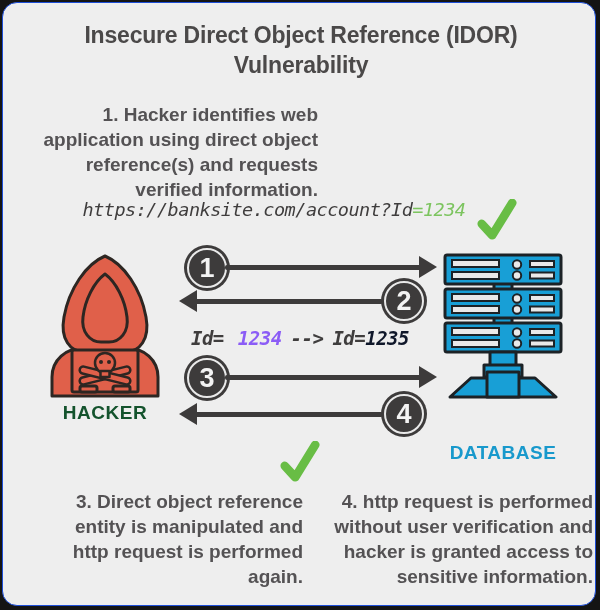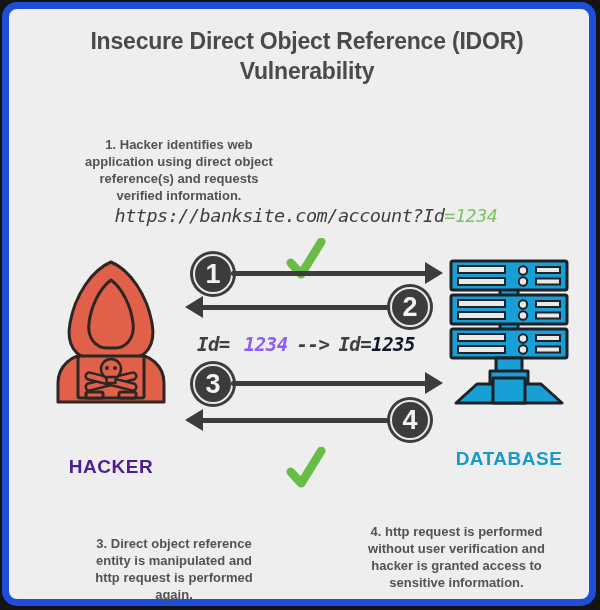--- a/index.html
+++ b/index.html
@@ -1,41 +1,41 @@
 <!DOCTYPE html>
 <html><head>
 <meta charset="utf-8">
 <style>
   html,body{margin:0;padding:0;background:#141414;}
   .stage{position:relative;width:600px;height:610px;background:#141414;overflow:hidden;
          font-family:"Liberation Sans",sans-serif;}
   .card{position:absolute;left:2px;top:2px;width:594px;height:604px;background:#eeeeee;
-        border-radius:15px;border:7px solid #1d4ed8;box-sizing:border-box;}
+        border-radius:15px;border:1px solid #1d4ed8;box-sizing:border-box;}
   .title{position:absolute;top:18px;left:30px;width:536px;text-align:center;
          font-size:23px;font-weight:bold;color:#4b4949;line-height:1.3;
          white-space:pre-line;letter-spacing:-0.2px;}
-  .step{position:absolute;text-align:center;font-size:13px;font-weight:bold;
-        color:#545254;line-height:1.32;white-space:pre-line;margin-top:28px;}
+  .step{position:absolute;text-align:right;font-size:19px;font-weight:bold;
+        color:#545254;line-height:1.32;white-space:pre-line;}
   .step1{left:25px;top:99px;width:290px;}
   .step2{left:315px;top:99px;width:270px;}
-  .step3{left:30px;top:498px;width:270px;}
+  .step3{left:30px;top:486px;width:270px;}
   .step4{left:305px;top:486px;width:285px;}
   .url-row{position:absolute;left:0;width:594px;display:flex;justify-content:center;
-           align-items:center;gap:12px;flex-direction:column;}
+           align-items:flex-start;gap:12px;}
   .url-top{top:196px;}
   .url-bottom{top:438px;}
   .url-text{font-family:"DejaVu Sans Mono",monospace;font-style:italic;font-size:18.5px;
             color:#3f3d3d;letter-spacing:-0.5px;}
   .url-text .green{color:#7cc45f;}
   .check{width:40px;height:42px;flex:0 0 auto;}
   .icon-hacker{position:absolute;left:42px;top:250px;width:120px;height:145px;}
   .icon-db{position:absolute;left:440px;top:250px;width:120px;height:146px;}
   .actor-label{position:absolute;top:399px;text-align:center;font-size:19px;
                font-weight:bold;letter-spacing:0.5px;}
-  .label-hacker{left:42px;width:120px;color:#4c1d95;margin-top:48px;}
+  .label-hacker{left:42px;width:120px;color:#14532d;}
   .label-db{left:430px;width:140px;color:#1899cc;margin-top:40px;}
   .arrow-line{position:absolute;height:5px;background:#3d3b3b;border-radius:2px;}
   .arrow-head{position:absolute;width:0;height:0;border-top:11px solid transparent;
               border-bottom:11px solid transparent;}
   .arrow-head.right{border-left:18px solid #3d3b3b;}
   .arrow-head.left{border-right:18px solid #3d3b3b;}
   .num-circle{position:absolute;width:46px;height:46px;border-radius:50%;background:#3d3b3b;}
   .num-ring{position:absolute;inset:3px;border:2px solid #e9e9e9;border-radius:50%;}
   .num{position:absolute;inset:0;display:flex;align-items:center;justify-content:center;
        color:#f3f3f3;font-weight:bold;font-size:27px;}

